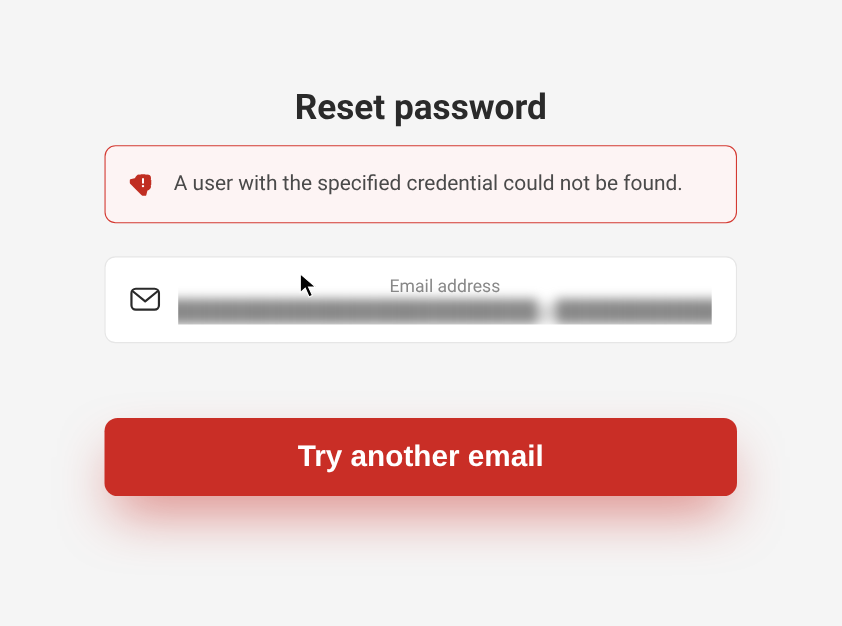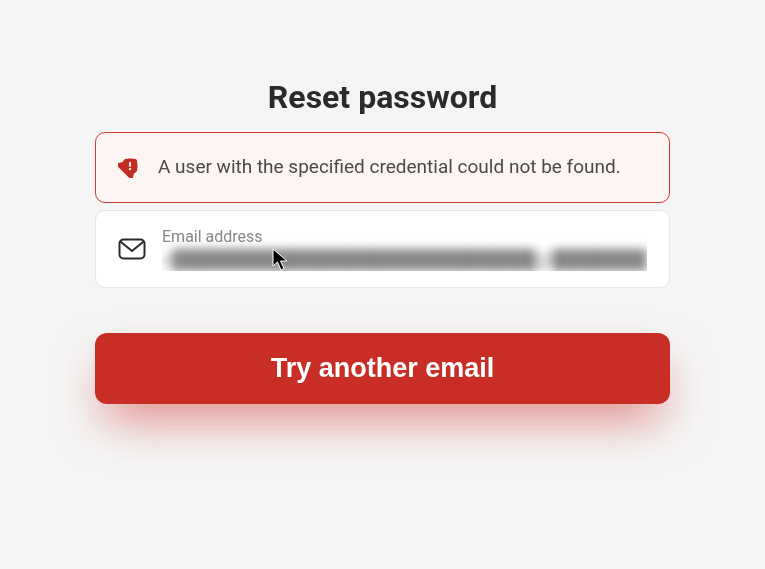--- a/index.html
+++ b/index.html
@@ -22,21 +22,21 @@
       font-size: 32px;
       font-weight: 700;
       color: #2a2a2a;
       margin-bottom: 16px;
       text-align: center;
     }
     .form-container {
       width: 575px;
       display: flex;
       flex-direction: column;
-      gap: 7px;
+      gap: 30px;
     }
     .alert-box {
       display: flex;
       align-items: flex-start;
       gap: 16px;
       padding: 20px 22px;
       background: #fdf4f4;
       border: 1.5px solid #d43a32;
       border-radius: 10px;
     }
@@ -78,20 +78,21 @@
     .input-icon svg {
       width: 28px;
       height: 22px;
     }
     .input-group {
       display: flex;
       flex-direction: column;
       gap: 2px;
       flex: 1;
       overflow: hidden;
+      align-items: center;
     }
     .input-label {
       font-size: 16px;
       color: #888888;
     }
     .input-value {
       font-size: 19px;
       color: #888888;
       white-space: nowrap;
       overflow: hidden;

